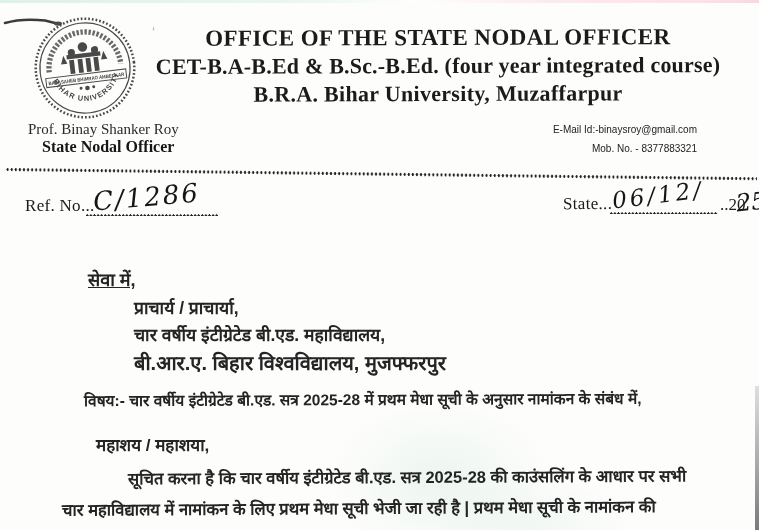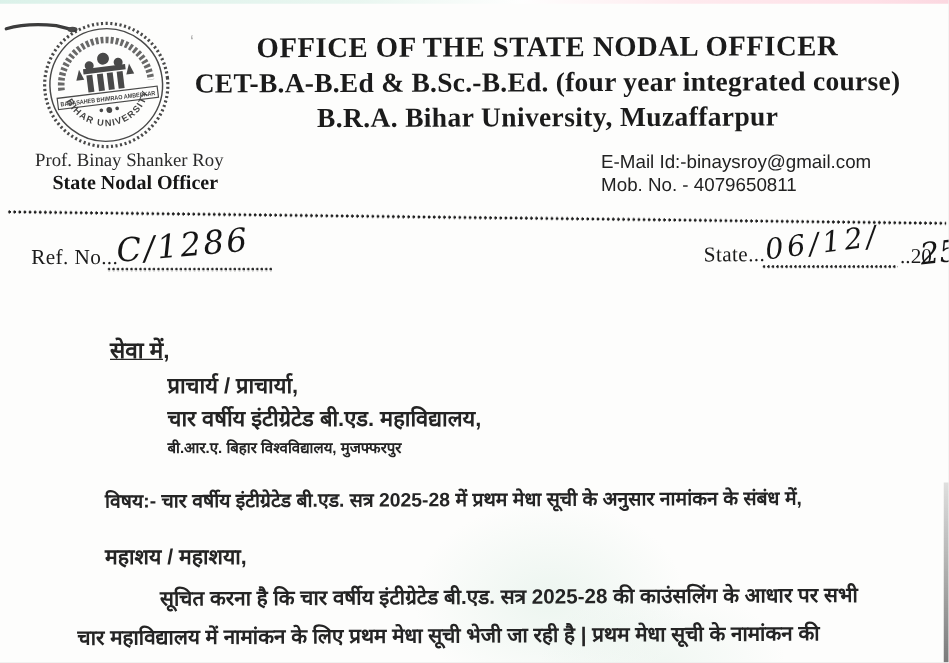--- a/index.html
+++ b/index.html
@@ -26,22 +26,22 @@
   
   .hdr{position:absolute;left:118px;top:24px;width:640px;text-align:center;transform:rotate(-.2deg);}
   .hdr-title{font-size:23px;font-weight:bold;letter-spacing:.4px;line-height:28px;}
   .hdr-sub{font-size:22px;font-weight:bold;line-height:28px;letter-spacing:.2px;}
   .hdr-univ{font-size:22px;font-weight:bold;line-height:27px;letter-spacing:.3px;}
 
   
   .officer{position:absolute;left:28px;top:120px;font-family:Liberation Serif, serif;
     font-size:15px;line-height:18px;color:#2a2a2a;}
   .officer-desig{font-weight:bold;font-size:16px;margin-left:14px;color:#161616;}
-  .contact{position:absolute;right:62px;top:120px;
-    font-family:"Liberation Sans",sans-serif;font-size:15px;line-height:19px;color:#222;}
+  .contact{position:absolute;right:62px;top:120px;text-align:right;
+    font-family:"Liberation Sans",sans-serif;font-size:10px;line-height:19px;color:#222;}
 
   
   .dotline{position:absolute;left:6px;right:2px;top:168px;height:3px;
     background-image:radial-gradient(circle at 1.6px 1.5px,#1d1d1d 1.05px,transparent 1.35px);
     background-size:4.1px 3px;background-repeat:repeat-x;
     transform:rotate(.7deg);transform-origin:left center;}
   .dots{position:absolute;height:3px;
     background-image:radial-gradient(circle at 1.3px 1.3px,#222 .95px,transparent 1.2px);
     background-size:3.6px 3px;background-repeat:repeat-x;}
   .ref-dots{left:86px;top:214px;width:132px;}
@@ -54,23 +54,23 @@
   .hand{position:absolute;font-family:"DejaVu Serif",serif;font-style:italic;color:#151515;white-space:nowrap;}
   .hand-ref{left:93px;top:182px;font-size:26px;transform:rotate(-5deg);letter-spacing:2px;}
   .hand-date{left:612px;top:182px;font-size:23px;transform:rotate(-7deg);letter-spacing:3px;}
   .hand-year{left:736px;top:188px;font-size:24px;transform:rotate(-6deg);}
 
   
   .dv{position:absolute;font-family:sans-serif;font-weight:700;color:#242424;white-space:nowrap;}
   .dv-sewa{left:88px;top:267px;font-size:18px;text-decoration:underline;}
   .dv-addr1{left:134px;top:295px;font-size:17.5px;}
   .dv-addr2{left:134px;top:322px;font-size:17.5px;}
-  .dv-addr3{left:134px;top:349px;font-size:12px;}
+  .dv-addr3{left:134px;top:349px;font-size:20px;}
   .dv-subject{left:84px;top:388px;font-size:15.5px;transform:rotate(-.25deg);}
-  .dv-greet{left:84px;top:433px;font-size:17px;}
+  .dv-greet{left:96px;top:433px;font-size:17px;}
   .dv-b1{left:128px;top:465px;font-size:16.5px;transform:rotate(-.3deg);}
   .dv-b2{left:62px;top:496px;font-size:16.5px;transform:rotate(-.35deg);}
 </style>
 </head>
 <body>
 
 <div class="page">
 
   <div class="top-tint"></div>
   <div class="wm wm1"></div>
@@ -121,21 +121,21 @@
     <div class="hdr-univ">B.R.A. Bihar University, Muzaffarpur</div>
   </div>
 
   <div class="officer">
     <div>Prof. Binay Shanker Roy</div>
     <div class="officer-desig">State Nodal Officer</div>
   </div>
 
   <div class="contact">
     <div>E-Mail Id:-binaysroy@gmail.com</div>
-    <div>Mob. No. - 4079650811</div>
+    <div>Mob. No. - 8377883321</div>
   </div>
 
   <div class="dotline"></div>
 
   <div class="ref-label">Ref. No...</div>
   <div class="dots ref-dots"></div>
   <div class="hand hand-ref">C/1286</div>
 
   <div class="dated-label">State...</div>
   <div class="dots date-dots"></div>

